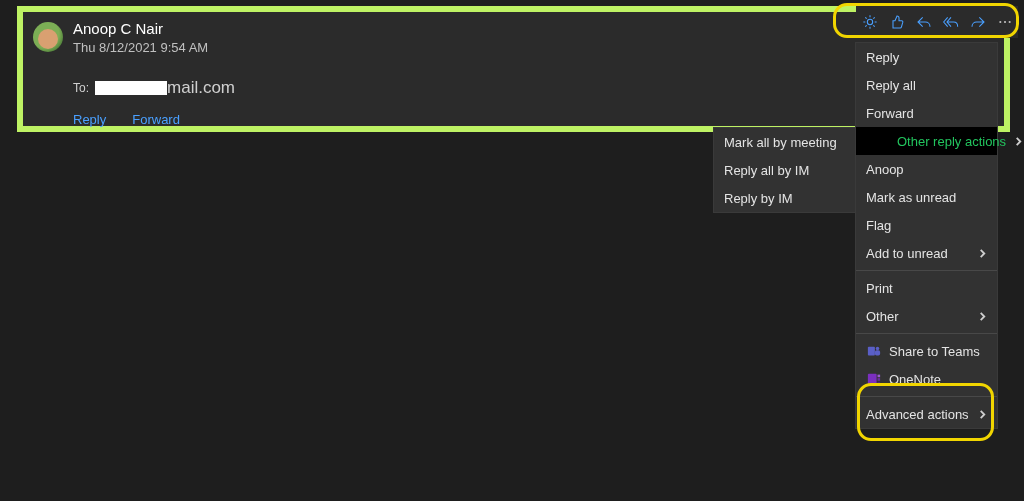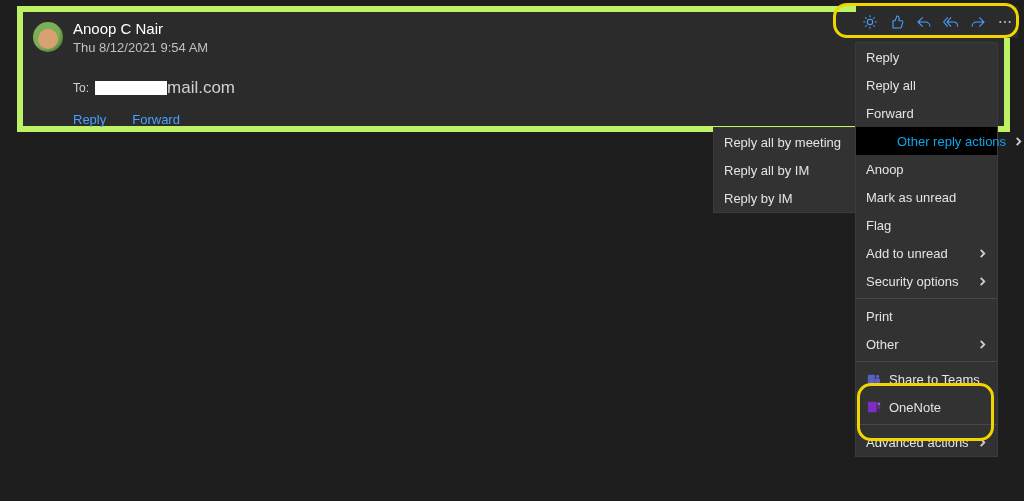--- a/index.html
+++ b/index.html
@@ -105,21 +105,21 @@
   }
   .menu-item {
     height:28px;
     padding:0 10px;
     display:flex; align-items:center;
     justify-content:flex-start;
     gap:8px;
     cursor:pointer;
     white-space:nowrap;
   }
-  .menu-item.selected { background:#000; color:#0ea5e9;padding-left:41px; }
+  .menu-item.selected { background:#000; color:#22c55e;padding-left:41px; }
   .menu-item .arrow {
     margin-left:auto;
     width:10px; height:10px;
     display:flex; align-items:center; justify-content:center;
   }
   .menu-item .arrow svg { width:9px; height:9px; stroke:#cfcfcf; fill:none; stroke-width:2;}
   .sep { height:1px; background:#484848; margin:3px 0;}
   .micon { width:15px; height:15px; display:flex; align-items:center; justify-content:center; }
   .micon svg{ width:14px; height:14px; }
 
@@ -214,28 +214,20 @@
       <span>Flag</span>
     </div>
   <div class="menu-item">
     <span>Add to unread</span>
     <span class="arrow">
         <svg viewBox="0 0 10 10">
           <path d="M3 1l4 4-4 4"></path>
         </svg>
       </span>
   </div>
-  <div class="menu-item">
-    <span>Security options</span>
-    <span class="arrow">
-        <svg viewBox="0 0 10 10">
-          <path d="M3 1l4 4-4 4"></path>
-        </svg>
-      </span>
-  </div>
   <div class="sep"></div>
   <div class="menu-item">
       <span>Print</span>
     </div>
   <div class="menu-item">
     <span>Other</span>
     <span class="arrow">
         <svg viewBox="0 0 10 10">
           <path d="M3 1l4 4-4 4"></path>
         </svg>
@@ -269,21 +261,21 @@
     <span class="arrow">
         <svg viewBox="0 0 10 10">
           <path d="M3 1l4 4-4 4"></path>
         </svg>
       </span>
   </div>
 </div>
 
 <div class="menu menu-sub">
   <div class="menu-item">
-      <span>Reply all by meeting</span>
+      <span>Mark all by meeting</span>
     </div>
   <div class="menu-item">
       <span>Reply all by IM</span>
     </div>
   <div class="menu-item">
       <span>Reply by IM</span>
     </div>
 </div>
 
 <div class="highlight hl-section"></div>

